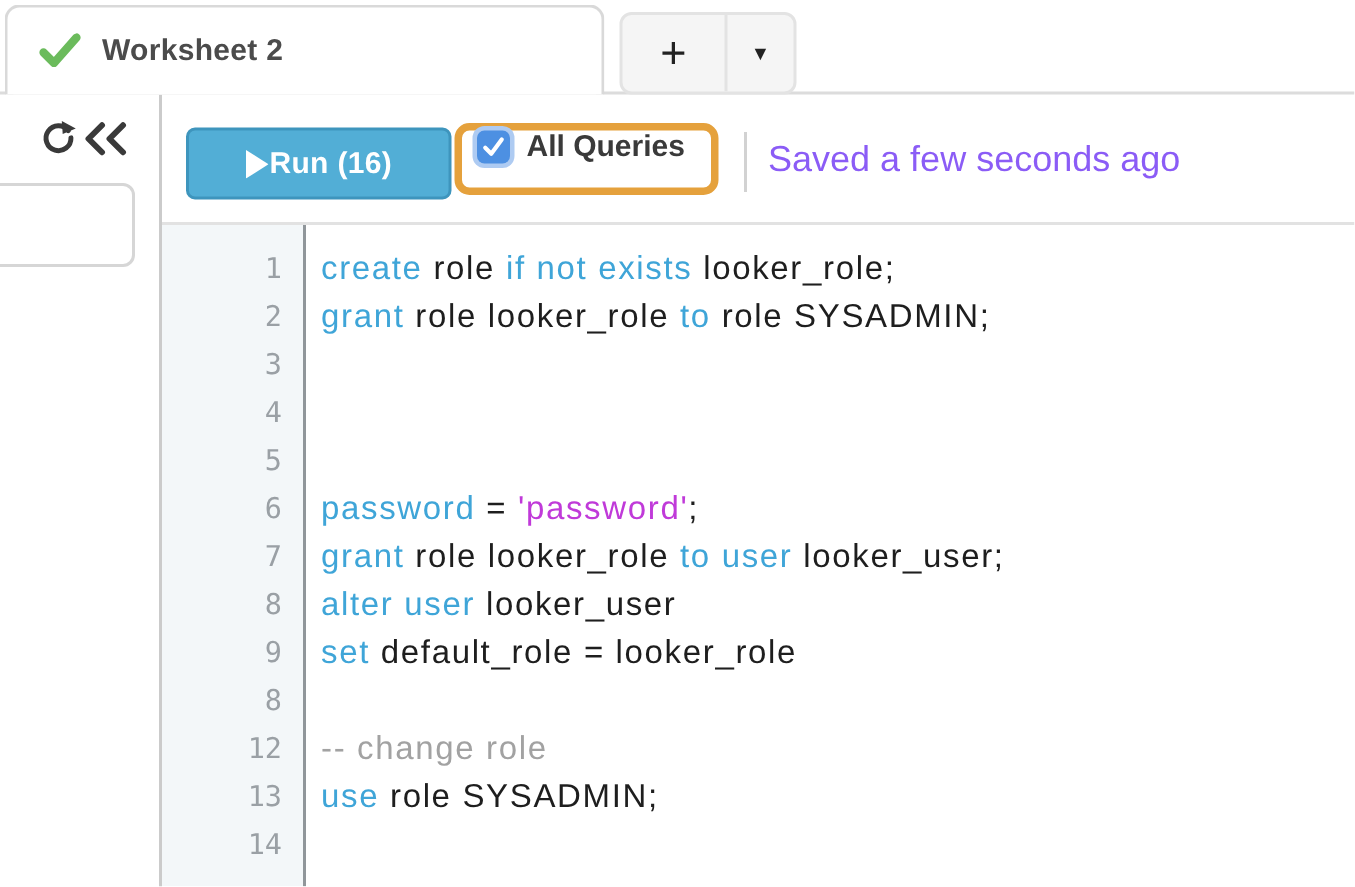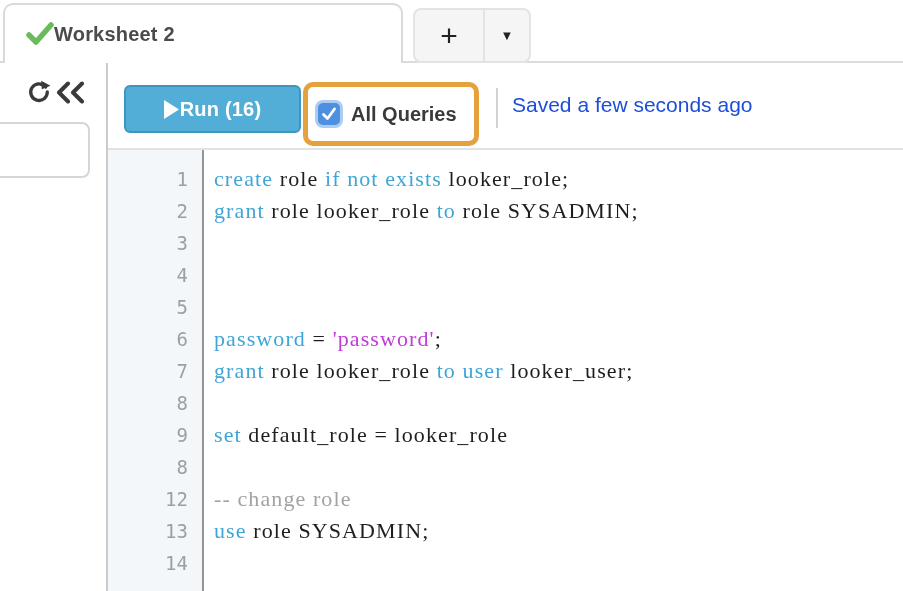--- a/index.html
+++ b/index.html
@@ -11,21 +11,21 @@
   *{margin:0;padding:0;box-sizing:border-box}
   html,body{width:903px;height:591px;overflow:hidden;background:#fff;
     font-family:"Liberation Sans",sans-serif;position:relative}
 
   
   .tabbar{position:absolute;left:0;top:0;width:903px;height:63px;background:#fff;
     border-bottom:2px solid #dcdcdc;z-index:1}
   .tab{position:absolute;left:3px;top:3px;width:400px;height:60px;background:#fff;
     border:2px solid #d9d9d9;border-bottom:none;border-radius:10px 10px 0 0;z-index:3;
     display:flex;align-items:center;padding-left:21px}
-  .tab-label{font-size:20px;font-weight:bold;color:#4B4B4B;margin-left:0;letter-spacing:.2px}
+  .tab-label{font-size:20px;font-weight:bold;color:#4B4B4B;margin-left:14px;letter-spacing:.2px}
   .tab-actions{position:absolute;left:413px;top:8px;height:55px;z-index:2;display:flex;
     background:#f5f5f5;border:2px solid #e3e3e3;border-radius:8px;overflow:hidden}
   .btn-newtab{width:70px;display:flex;align-items:center;justify-content:center;
     border-right:2px solid #e3e3e3;font-size:30px;color:#222;cursor:pointer;line-height:1}
   .btn-tabmenu{width:44px;display:flex;align-items:center;justify-content:center;
     font-size:13px;color:#222;cursor:pointer}
 
   
   .icon-btn{position:absolute;cursor:pointer;z-index:2}
   .refresh-btn{left:26px;top:78px;width:26px;height:27px}
@@ -34,40 +34,40 @@
     background:#fff;border:2px solid #d6d6d6;border-radius:8px}
   .vdivider{position:absolute;left:106px;top:63px;bottom:0;width:2px;background:#cbcbcb}
 
   
   .content{position:absolute;left:108px;top:63px;right:0;bottom:0}
   .toolbar{position:relative;height:87px;background:#fff;border-bottom:2px solid #e2e2e2}
   .run-btn{position:absolute;left:16px;top:22px;width:177px;height:48px;
     background:var(--run-button);border:2px solid var(--run-button-border);border-radius:6px;
     display:flex;align-items:center;justify-content:center;gap:1px;cursor:pointer}
   .run-label{color:#fff;font-size:20px;font-weight:bold;letter-spacing:.2px}
-  .annotation-box{position:absolute;left:195px;top:19px;width:176px;height:64px;
+  .annotation-box{position:absolute;left:195px;top:19px;width:176px;height:48px;
     border:5px solid var(--annotation-orange);border-radius:10px;
-    display:flex;align-items:center;padding-left:10px}
+    display:flex;padding-left:10px}
   .checkbox{width:22px;height:22px;border-radius:5px;background:var(--checkbox-blue);
     box-shadow:0 0 0 3px var(--checkbox-ring);flex:none;display:flex;align-items:center;
     justify-content:center;cursor:pointer}
   .cb-label{font-size:20px;font-weight:600;color:#3A3A3A;margin-left:11px;cursor:pointer;white-space:nowrap}
   .toolbar-sep{position:absolute;left:388px;top:25px;width:2px;height:40px;background:#d2d2d2}
-  .saved-status{position:absolute;left:404px;top:30px;font-size:21px;color:#1d4ed8;white-space:nowrap}
+  .saved-status{position:absolute;left:404px;top:30px;font-size:24px;color:#8b5cf6;white-space:nowrap}
 
   
   .editor{position:absolute;left:0;right:0;top:87px;bottom:0;overflow:hidden;cursor:text}
   .gutter-bg{position:absolute;left:0;top:0;bottom:0;width:96px;background:var(--gutter-bg);
     border-right:2px solid #90969A}
   .code-rows{position:relative;padding-top:13px}
   .code-row{display:flex;height:32px;line-height:32px}
   .ln{flex:none;width:94px;padding-right:14px;text-align:right;
     font-family:"DejaVu Sans Mono",monospace;font-size:19px;color:var(--line-number)}
   .code{flex:1;padding-left:12px;white-space:pre;
-    font-family:Liberation Serif, serif;font-size:22px;letter-spacing:1.1px;color:var(--code-text)}
+    font-family:Liberation Sans, sans-serif;font-size:22px;letter-spacing:1.1px;color:var(--code-text)}
   .tk-k{color:var(--keyword)}
   .tk-s{color:var(--string-literal)}
   .tk-c{color:var(--comment)}
   .tk-t{color:var(--code-text)}
 </style>
 </head>
 <body>
 
 <div class="tabbar"></div>
 
@@ -159,20 +159,21 @@
         <div class="code-row">
           <span class="ln">6</span>
           <span class="code"><span class="tk-k">password</span><span class="tk-t"> = </span><span class="tk-s">'password'</span><span class="tk-t">;</span></span>
         </div>
         <div class="code-row">
           <span class="ln">7</span>
           <span class="code"><span class="tk-k">grant</span><span class="tk-t"> role looker_role </span><span class="tk-k">to user</span><span class="tk-t"> looker_user;</span></span>
         </div>
         <div class="code-row">
           <span class="ln">8</span>
+          <span class="code"><span class="tk-k">alter user</span><span class="tk-t"> looker_user</span></span>
         </div>
         <div class="code-row">
           <span class="ln">9</span>
           <span class="code"><span class="tk-k">set</span><span class="tk-t"> default_role = looker_role</span></span>
         </div>
         <div class="code-row">
           <span class="ln">8</span>
           <span class="code"></span>
         </div>
         <div class="code-row">

